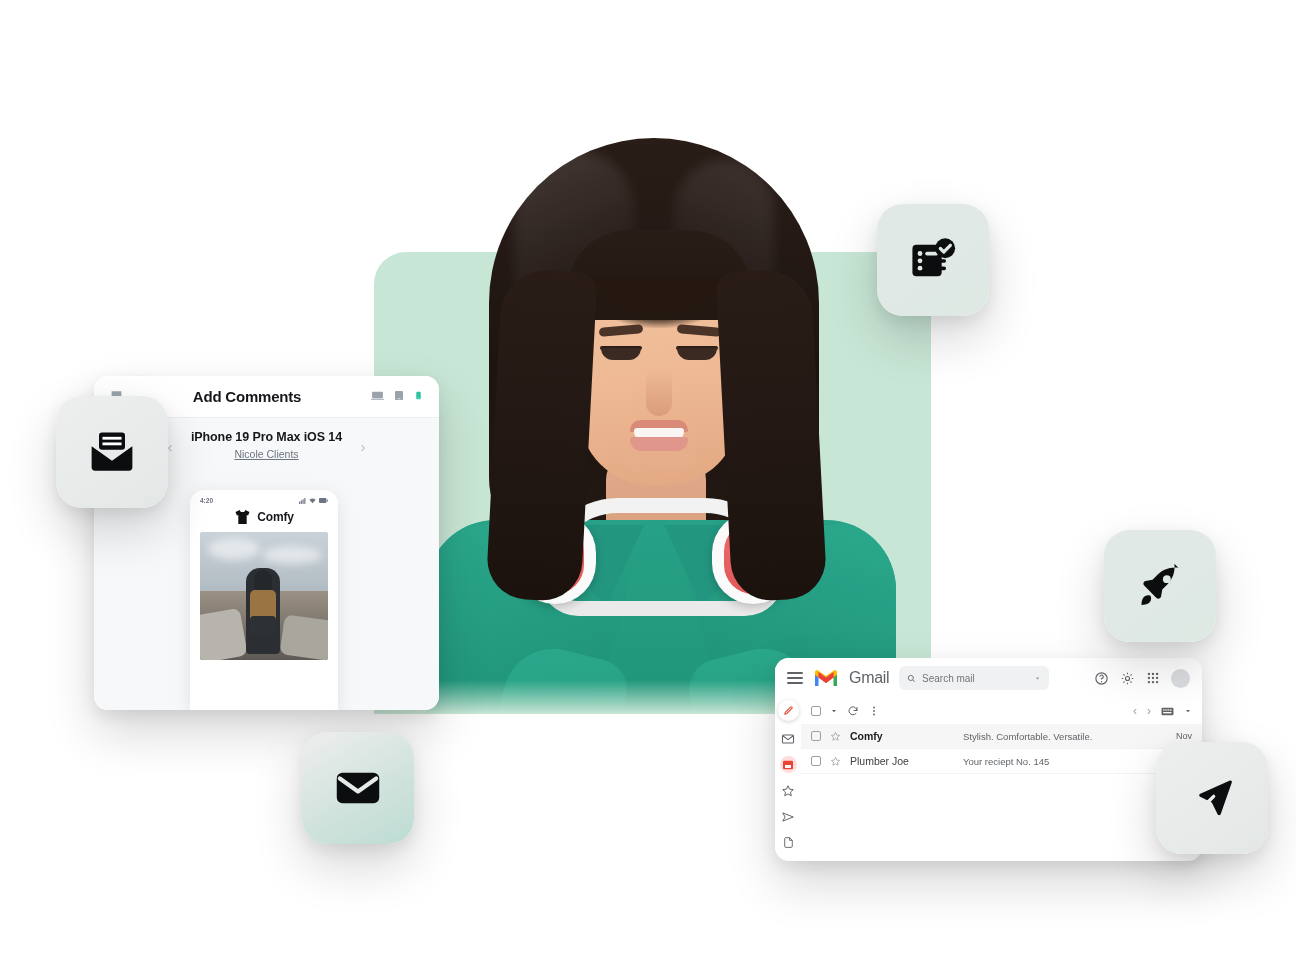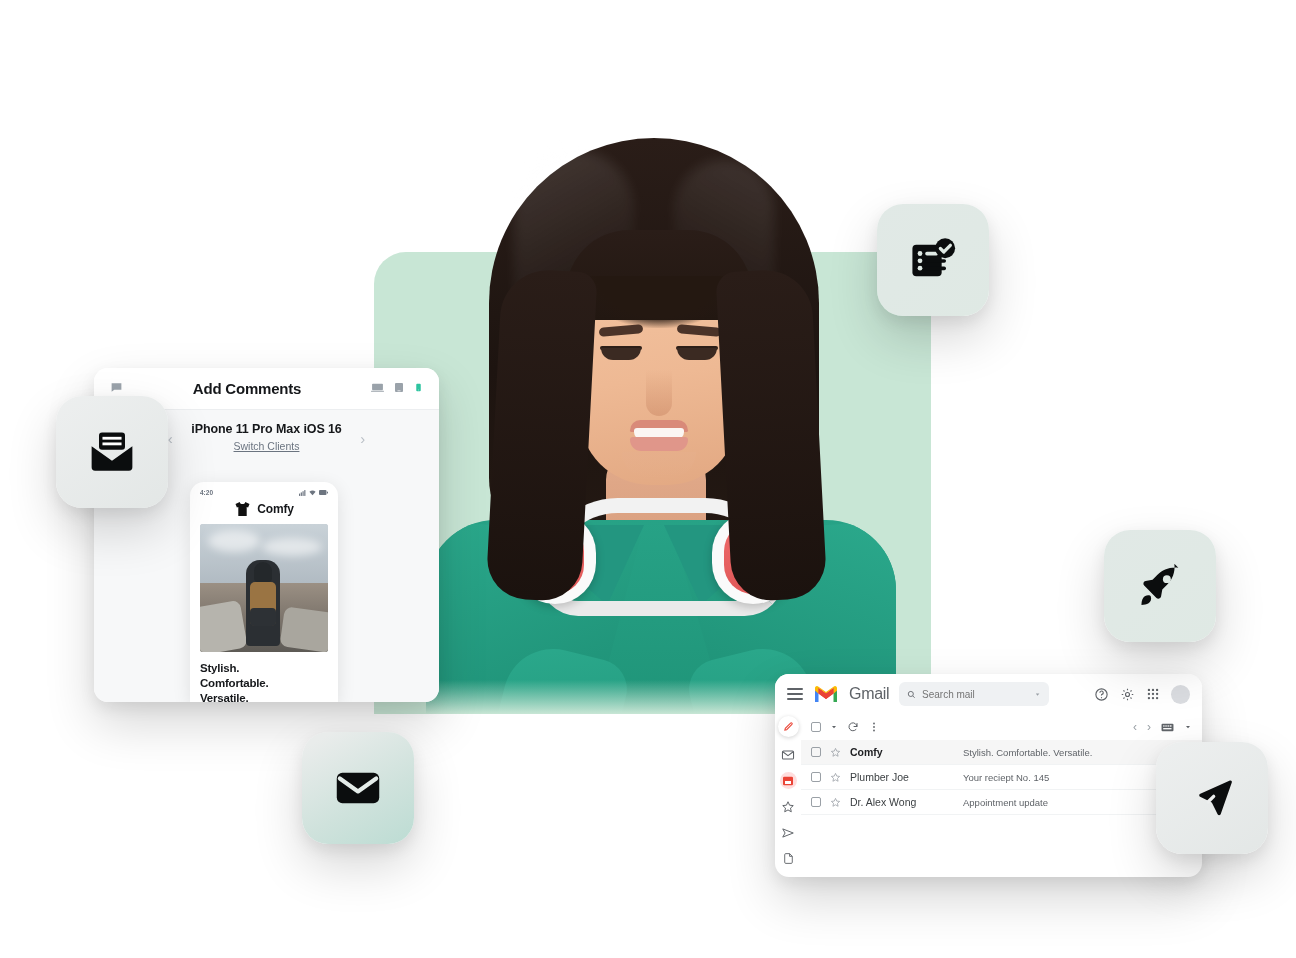--- a/index.html
+++ b/index.html
@@ -95,21 +95,21 @@
   .ph-arm-r { position:absolute; left:330px; top:530px; width:120px; height:190px;
     background:linear-gradient(200deg,#2ba98c,#1d8e74); border-radius:30px 50px 20px 20px;
     transform:rotate(-14deg); }
   .ph-fade { position:absolute; left:0; bottom:0; width:100%; height:34px;
     background:linear-gradient(180deg,rgba(200,230,213,0),#c8e6d5); }
 
   
   .card-sh { box-shadow:0 22px 50px rgba(0,0,0,.16), 0 6px 16px rgba(0,0,0,.08); }
 
   
-  .ac-panel { position:absolute; left:94px; top:368px; width:345px; height:334px;
+  .ac-panel { position:absolute; left:94px; top:376px; width:345px; height:334px;
     background:#ffffff; border-radius:14px; overflow:hidden; }
   .ac-head { height:42px; display:flex; align-items:center; padding:0 16px;
     background:#fff; border-bottom:1px solid #eceef0; }
   .ac-title { flex:1; text-align:center; font-size:15px; font-weight:700; color:#15171a;
     letter-spacing:-.2px; }
   .ac-devs { display:flex; gap:9px; align-items:center; }
   .ac-body { background:#f7f8f9; height:292px; position:relative; }
   .ac-nav { display:flex; align-items:center; justify-content:center; gap:14px;
     padding-top:12px; }
   .ac-navbtn { color:#b9bfc6; font-size:15px; width:14px; text-align:center; cursor:pointer; }
@@ -145,21 +145,21 @@
     background:#24282b; border-radius:9px 9px 4px 4px; }
   .ac-hero .pack { position:absolute; left:50px; bottom:26px; width:26px; height:44px;
     background:#9a7443; border-radius:5px; }
   .ac-hero .pack:after { content:""; position:absolute; left:0; bottom:0; width:26px;
     height:18px; background:#2d3135; border-radius:4px; }
   .ac-copy { padding:9px 10px 0; }
   .ac-copy-h { font-size:11.5px; font-weight:700; color:#16181b; line-height:1.32;
     letter-spacing:-.2px; }
 
   
-  .gm-panel { position:absolute; left:775px; top:674px; width:427px; height:203px;
+  .gm-panel { position:absolute; left:775px; top:658px; width:427px; height:203px;
     background:#ffffff; border-radius:14px; overflow:hidden; }
   .gm-top { height:40px; display:flex; align-items:center; gap:10px; padding:0 12px;
     background:#fff; }
   .gm-burger { width:16px; display:flex; flex-direction:column; gap:3px; cursor:pointer; }
   .gm-burger i { display:block; height:2px; background:#5f6368; border-radius:1px; }
   .gm-logo { width:26px; height:20px; }
   .gm-word { font-size:16px; color:#5f6368; letter-spacing:-.3px; }
   .gm-search { flex:1; max-width:150px; height:24px; background:#eff1f3; border-radius:6px;
     display:flex; align-items:center; gap:6px; padding:12px 8px; }
   .gm-search input { border:0; background:transparent; outline:none; font-size:10px;
@@ -279,22 +279,22 @@
               <circle cx="12" cy="18.4" r="1.2" fill="#fff"></circle>
             </svg>
         </span>
       </div>
     </div>
 
     <div class="ac-body">
       <div class="ac-nav">
         <div class="ac-navbtn">‹</div>
         <div class="ac-client">
-          <div class="ac-client-name">iPhone 11 Pro Max iOS 16</div>
-          <div class="ac-switch">Switch Clients</div>
+          <div class="ac-client-name">iPhone 19 Pro Max iOS 14</div>
+          <div class="ac-switch">Nicole Clients</div>
         </div>
         <div class="ac-navbtn">›</div>
       </div>
 
       <div class="ac-phone">
         <div class="ac-status">
           <span>4:20</span>
           <span class="ac-st-icons">
             <svg width="7" height="6" viewBox="0 0 12 10" fill="#6d7580">
               <rect x="0" y="6" width="2" height="4"></rect>
@@ -320,26 +320,20 @@
         <div class="ac-hero">
           <div class="sky"></div>
           <div class="cloud" style="left:8px;top:6px;width:52px;height:22px;"></div>
           <div class="cloud" style="left:62px;top:14px;width:60px;height:18px;"></div>
           <div class="ground"></div>
           <div class="rockL"></div>
             <div class="rockR"></div>
           <div class="hiker"></div>
             <div class="hood"></div>
             <div class="pack"></div>
-        </div>
-        <div class="ac-copy">
-          <div class="ac-copy-h" style="white-space:pre-line">Stylish.
-Comfortable.
-Versatile.</div>
-
         </div>
       </div>
     </div>
   </div>
 
   <div class="gm-panel card-sh">
     <div class="gm-top">
       <div class="gm-burger">
           <i></i>
           <i></i>
@@ -471,29 +465,20 @@
             </div>
             <div class="gm-row">
               <div class="gm-chk"></div>
               <svg width="11" height="11" viewBox="0 0 24 24" fill="none" stroke="#9aa0a6" stroke-width="1.7" stroke-linejoin="round">
                 <path d="M12 3l2.7 5.9 6.3.7-4.7 4.3 1.3 6.3L12 17l-5.6 3.2 1.3-6.3L3 9.6l6.3-.7z"></path>
               </svg>
               <div class="nm">Plumber Joe</div>
               <div class="sub">Your reciept No. 145</div>
               <div class="dt">Jul</div>
             </div>
-            <div class="gm-row">
-              <div class="gm-chk"></div>
-              <svg width="11" height="11" viewBox="0 0 24 24" fill="none" stroke="#9aa0a6" stroke-width="1.7" stroke-linejoin="round">
-                <path d="M12 3l2.7 5.9 6.3.7-4.7 4.3 1.3 6.3L12 17l-5.6 3.2 1.3-6.3L3 9.6l6.3-.7z"></path>
-              </svg>
-              <div class="nm">Dr. Alex Wong</div>
-              <div class="sub">Appointment update</div>
-              <div class="dt">Mar 28.</div>
-            </div>
           </div>
       </div>
     </div>
   </div>
 
 
   <div class="tile grey t-inbox card-sh">
     <svg width="52" height="52" viewBox="0 0 24 24" fill="#0b0d0e">
       <rect x="6" y="3" width="12" height="8" rx="1.4"></rect>
       <rect x="7.6" y="5" width="8.8" height="1.3" fill="#fff"></rect>

